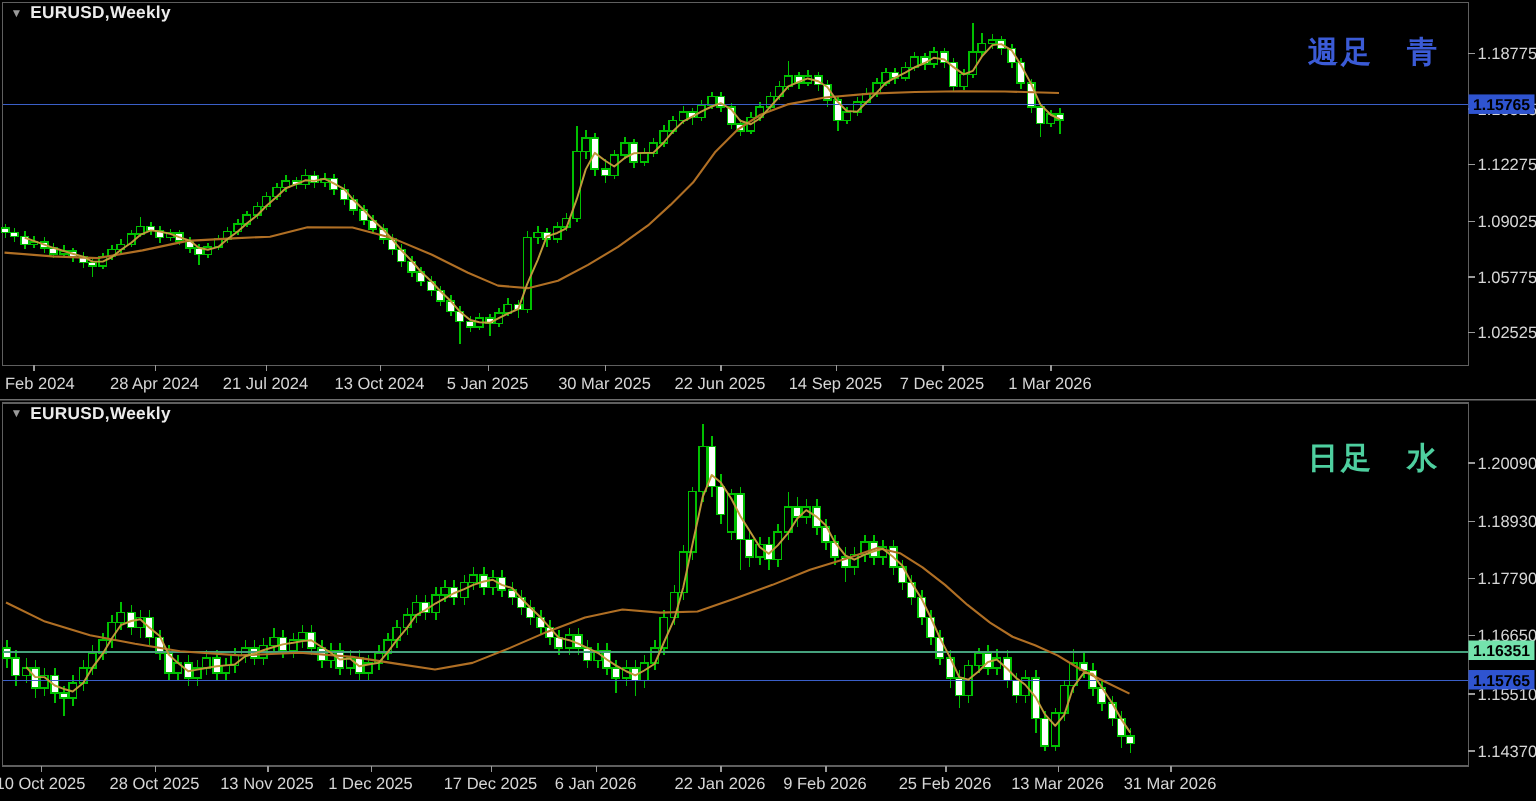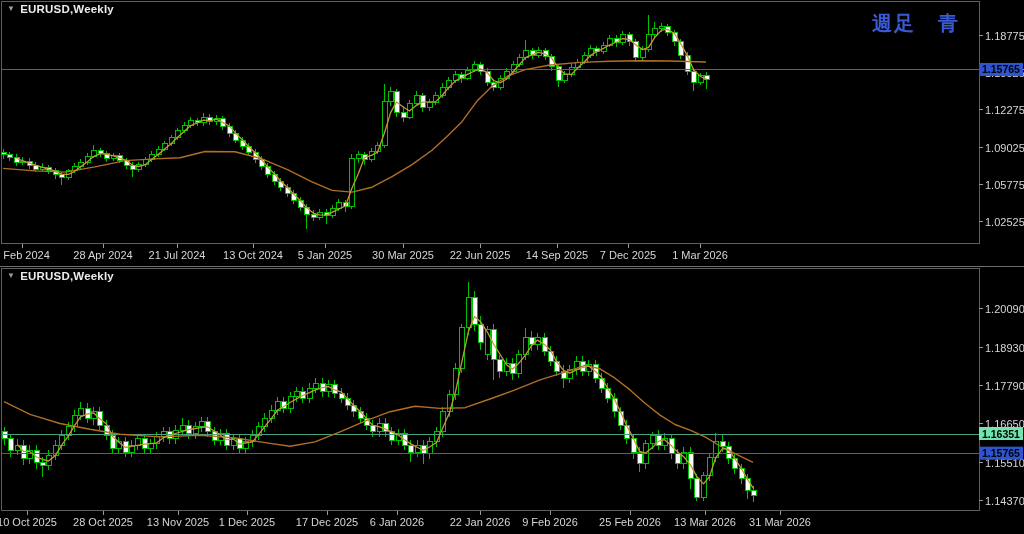--- a/index.html
+++ b/index.html
@@ -9,21 +9,21 @@
          border-bottom:1px solid #6e6e6e;}
   #panel-weekly{top:0;}
   #panel-daily{top:267px;border-bottom:none;}
   .chart-svg{position:absolute;left:0;top:0;}
   .chart-title{position:absolute;left:7px;top:3px;color:#ececec;font-size:11.5px;
                font-weight:bold;letter-spacing:.2px;display:flex;align-items:center;gap:5px;
                text-shadow:0 0 1px #000;}
   .menu-tri{color:#9a9a9a;font-size:8px;line-height:1;cursor:pointer;}
   .annot{position:absolute;right:64px;font-size:20px;font-weight:bold;letter-spacing:2px;
          white-space:pre;}
-  #annot-weekly{top:10px;}
+  #annot-weekly{top:21px;}
   #annot-daily{top:25px;}
 </style>
 </head>
 <body>
 
 <div id="stage">
 
   <div class="panel" id="panel-weekly">
     <svg class="chart-svg" id="svg-weekly" width="1024" height="267">
         <rect x="1.5" y="1.5" width="977.5" height="242" fill="none" stroke="#5f5f5f" shape-rendering="crispEdges"></rect>
@@ -585,15 +585,16 @@
           <line x1="705.5" y1="243.5" x2="705.5" y2="247.5" stroke="#9a9a9a" shape-rendering="crispEdges"></line>
           <text x="705" y="259" fill="#d6d6d6" font-size="11" text-anchor="middle">13 Mar 2026</text>
           <line x1="780.5" y1="243.5" x2="780.5" y2="247.5" stroke="#9a9a9a" shape-rendering="crispEdges"></line>
           <text x="780" y="259" fill="#d6d6d6" font-size="11" text-anchor="middle">31 Mar 2026</text>
         </g>
       </svg>
     <div class="chart-title">
       <span class="menu-tri">▼</span>
       <span>EURUSD,Weekly</span>
     </div>
+    <div class="annot" id="annot-daily" style="color: rgb(78, 207, 159);">日足　水</div>
   </div>
 
 </div>
 
 </body></html>

